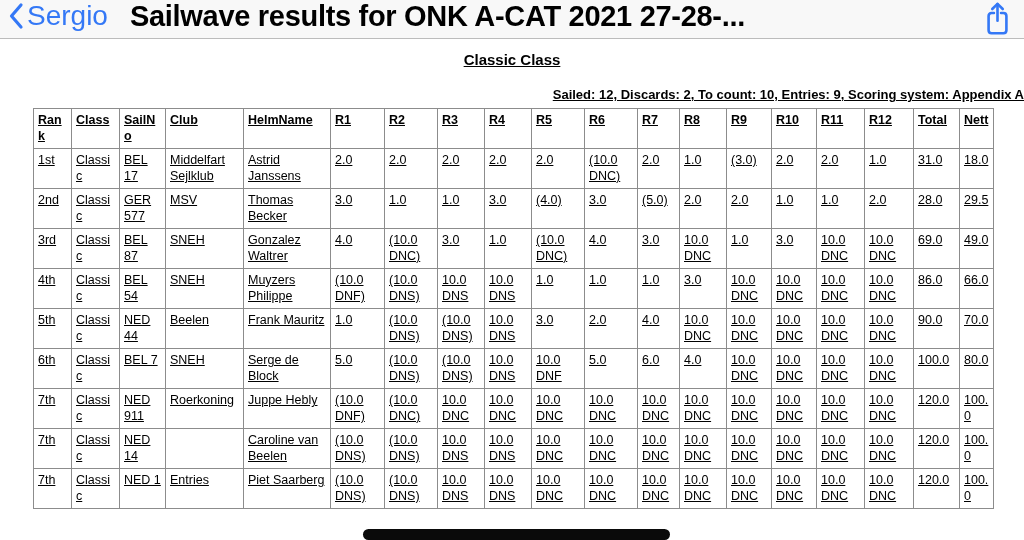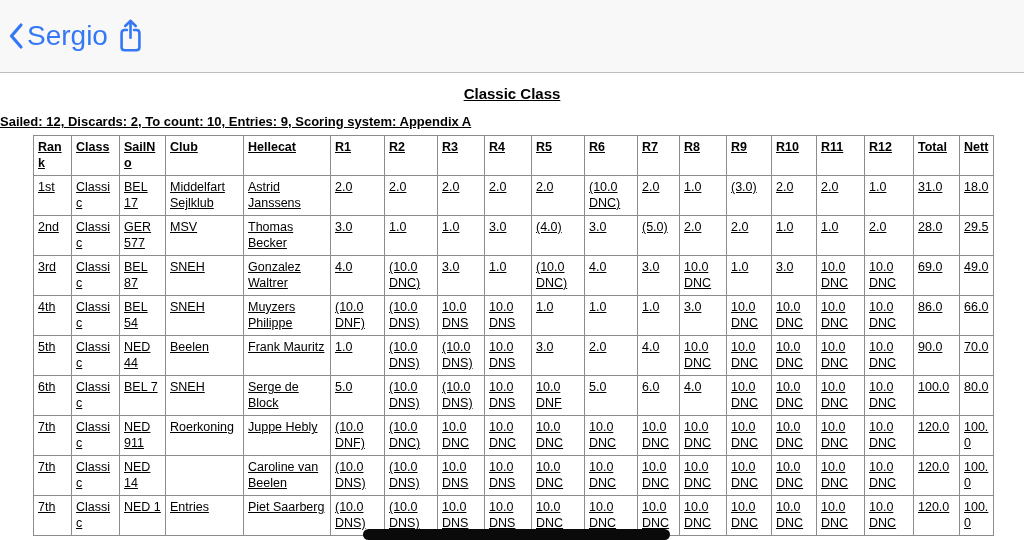--- a/index.html
+++ b/index.html
@@ -1,33 +1,33 @@
 <!DOCTYPE html>
 <html><head>
 <meta charset="utf-8">
 <style>
   * { margin: 0; padding: 0; box-sizing: border-box; }
   html, body { width: 1024px; height: 540px; overflow: hidden; background: #fff;
     font-family: "Liberation Sans", sans-serif; }
 
   
-  .navbar { position: relative; height: 73px; background: #f8f8f8;
-    border-bottom: 1px solid #bcbcbc; display: flex; align-items: center; }
+  .navbar { position: relative; height: 39px; background: #f8f8f8;
+    border-bottom: 1px solid #bcbcbc; display: flex; align-items: flex-start; }
   .back-btn { display: flex; align-items: center; gap: 2px; padding-left: 7px;
     color: #3478f6; cursor: pointer; flex: 0 0 auto; }
   .back-label { font-size: 28px; }
   .nav-title { font-size: 29px; font-weight: bold; color: #000; margin-left: 22px;
     letter-spacing: -0.3px; white-space: nowrap; overflow: hidden; flex: 1 1 auto; }
   .share-btn { flex: 0 0 auto; padding: 0 12px 0 8px; cursor: pointer; }
 
   
   .content { padding-top: 12px; text-decoration: underline; }
   .class-heading { text-align: center; font-size: 15px; font-weight: bold; color: #000; }
-  .summary-line { text-align: left; font-size: 13px; font-weight: bold; color: #000;
-    margin-top: 12px; }
+  .summary-line { text-align: right; font-size: 13px; font-weight: bold; color: #000;
+    margin-top: 19px; }
 
   table.results { border-collapse: collapse; table-layout: fixed; width: 957px;
     margin: 6px 0 0 33px; font-size: 12.5px; color: #000; padding-left: 12px; }
   .results th, .results td { border: 1px solid #8c8c8c; padding: 3px 4px 4px 4px;
     text-align: left; vertical-align: top; line-height: 1.28; overflow-wrap: break-word; }
   .results th { font-weight: bold; }
   .results td { height: 35px; }
 
   
   .home-indicator { position: absolute; left: 363px; top: 529px; width: 307px;
@@ -38,20 +38,21 @@
 
 <div class="navbar">
   <div class="back-btn">
     <span style="display:flex;">
       <svg width="18" height="32" viewBox="0 0 18 32">
         <polyline points="14,5 4.5,16 14,27" fill="none" stroke="#3478f6" stroke-width="3.2" stroke-linecap="round" stroke-linejoin="round"></polyline>
       </svg>
     </span>
     <span class="back-label">Sergio</span>
   </div>
+  <div class="nav-title">Sailwave results for ONK A-CAT 2021 27-28-...</div>
   <div class="share-btn">
     <span style="display:flex;">
       <svg width="29" height="38" viewBox="0 0 24 32">
         <path d="M9,11 L7,11 Q4.5,11 4.5,13.5 L4.5,25.5 Q4.5,28 7,28 L17,28 Q19.5,28 19.5,25.5 L19.5,13.5 Q19.5,11 17,11 L15,11" fill="none" stroke="#3478f6" stroke-width="2.2" stroke-linecap="round"></path>
         <line x1="12" y1="3.5" x2="12" y2="17.5" stroke="#3478f6" stroke-width="2.2" stroke-linecap="round"></line>
         <polyline points="7.6,7.6 12,3.2 16.4,7.6" fill="none" stroke="#3478f6" stroke-width="2.2" stroke-linecap="round" stroke-linejoin="round"></polyline>
       </svg>
     </span>
   </div>
 </div>
@@ -81,21 +82,21 @@
         <col style="width:49px">
         <col style="width:46px">
       <col style="width:34px">
     </colgroup>
     <thead>
       <tr>
           <th>Rank</th>
           <th>Class</th>
           <th>SailNo</th>
           <th>Club</th>
-          <th>Hellecat</th>
+          <th>HelmName</th>
           <th>R1</th>
           <th>R2</th>
           <th>R3</th>
           <th>R4</th>
           <th>R5</th>
           <th>R6</th>
           <th>R7</th>
           <th>R8</th>
           <th>R9</th>
           <th>R10</th>

